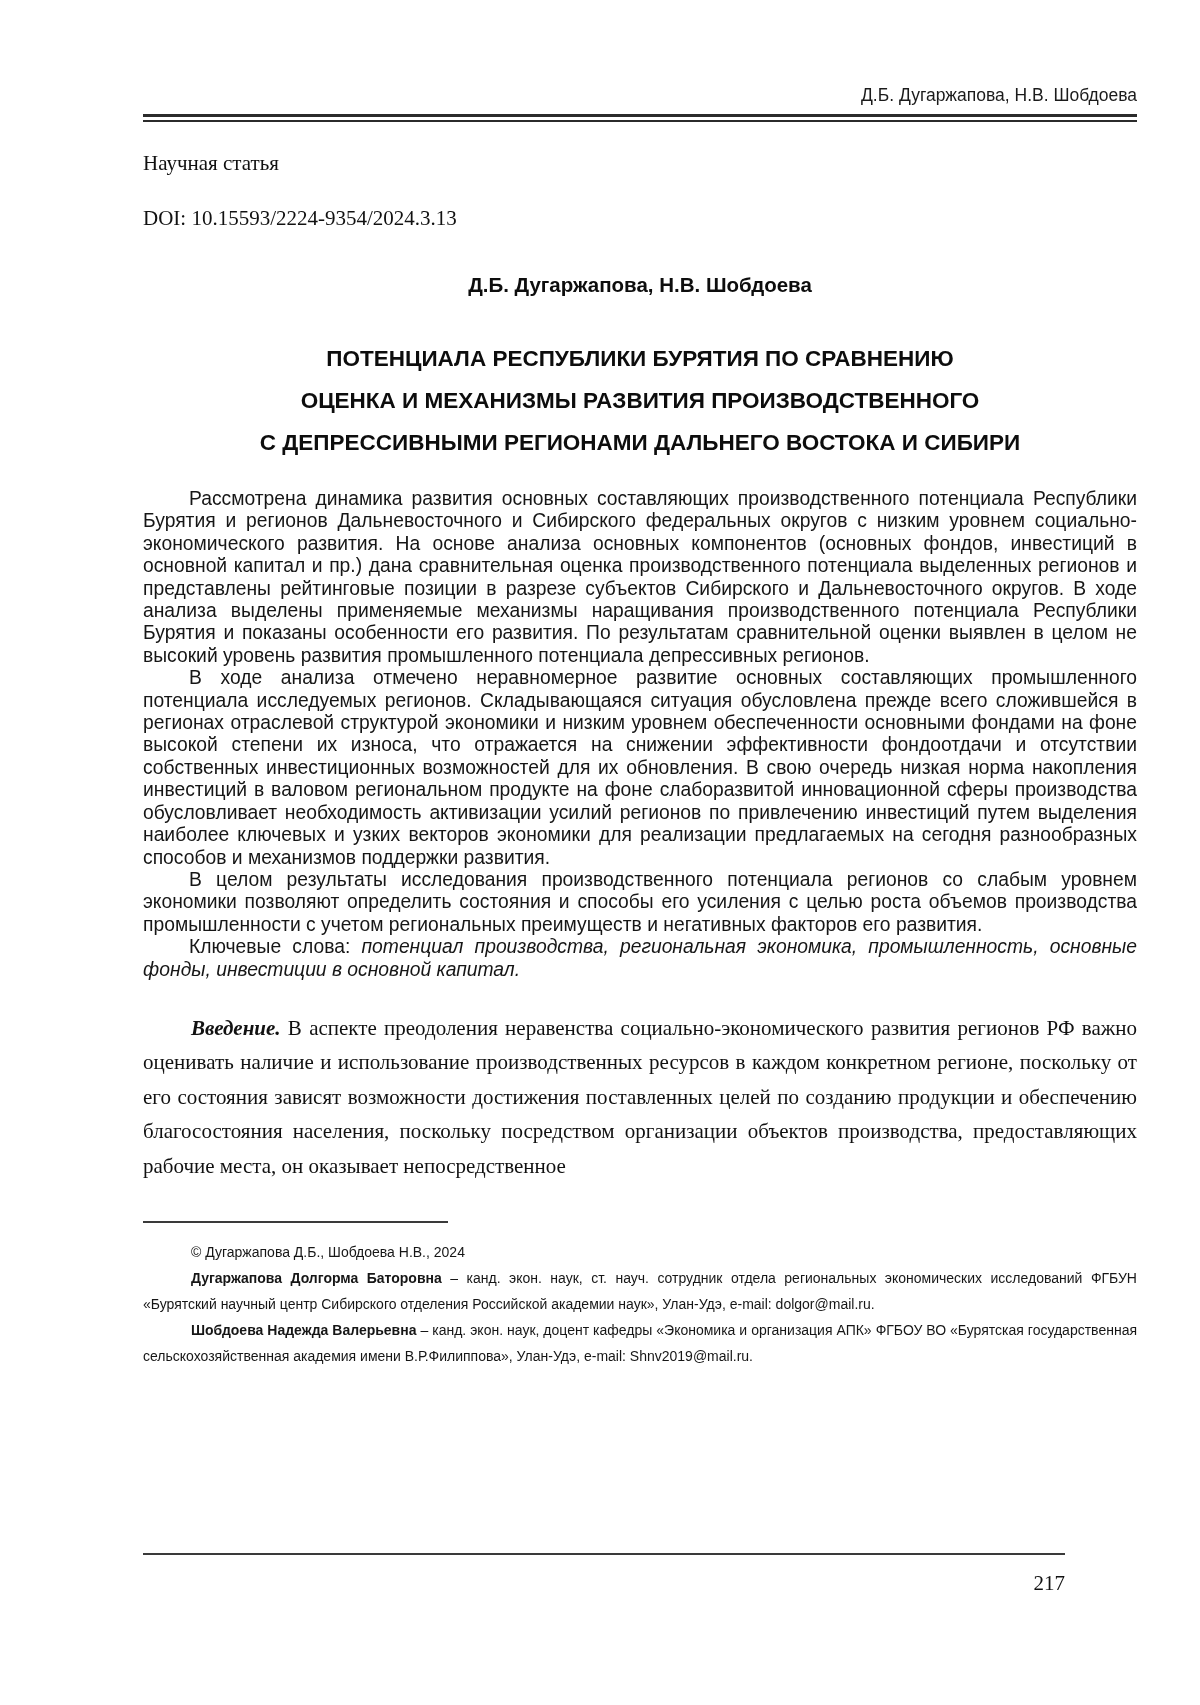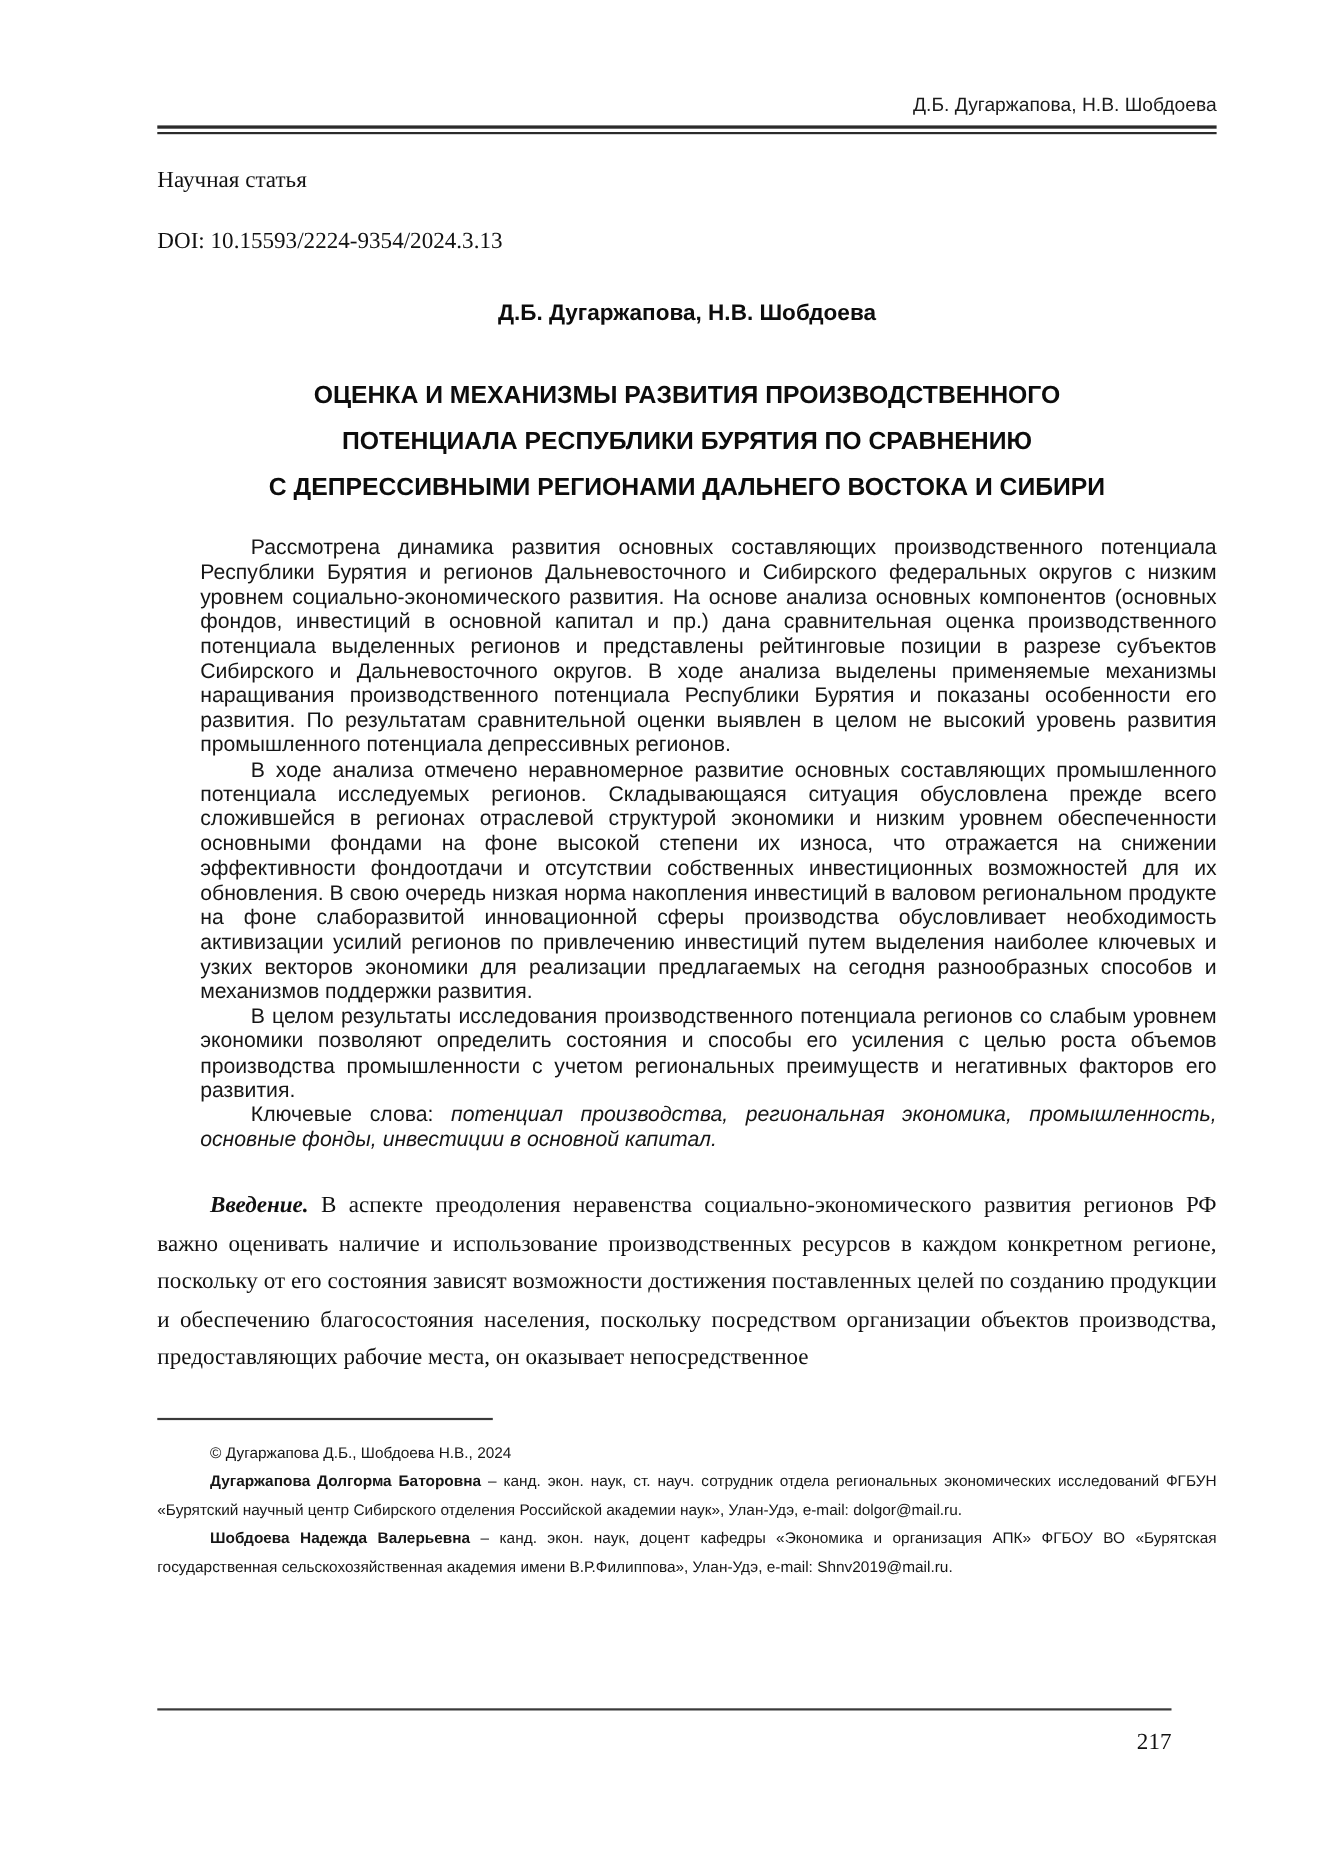--- a/index.html
+++ b/index.html
@@ -5,21 +5,21 @@
   html, body { margin: 0; padding: 0; background: #ffffff; }
   body {
     width: 1200px; height: 1705px;
     position: relative;
     font-family: "Liberation Serif", serif;
     color: #111111;
     -webkit-font-smoothing: antialiased;
   }
   .page {
     position: absolute; inset: 0;
-    padding: 0 94px 0 143px;
+    padding: 0 63px 0 143px;
     box-sizing: border-box;
   }
   .running-head {
     margin-top: 84px;
     text-align: right;
     font-family: "Liberation Sans", sans-serif;
     font-size: 17.5px;
     line-height: 22px;
     color: #1b1b1b;
   }
@@ -58,21 +58,20 @@
     color: #0d0d0d;
   }
   .title-line { display: block; }
   .abstract {
     margin-top: 24px;
     font-family: "Liberation Sans", sans-serif;
     font-size: 19.3px;
     line-height: 22.4px;
     text-align: justify;
     color: #161616;
-    margin-left: 39px;
   }
   .abstract p { margin: 0; text-indent: 46px; }
   .keywords i { }
   .body-text {
     margin-top: 30px;
     font-size: 21px;
     line-height: 34.5px;
     text-align: justify;
   }
   .body-text p { margin: 0; text-indent: 48px; }
@@ -115,22 +114,22 @@
 
   <div class="article-type">Научная статья</div>
 
   <div class="meta">
     <div>DOI: 10.15593/2224-9354/2024.3.13</div>
   </div>
 
   <div class="authors">Д.Б. Дугаржапова, Н.В. Шобдоева</div>
 
   <h1 class="title">
+    <span class="title-line">ПОТЕНЦИАЛА РЕСПУБЛИКИ БУРЯТИЯ ПО СРАВНЕНИЮ</span>
     <span class="title-line">ОЦЕНКА И МЕХАНИЗМЫ РАЗВИТИЯ ПРОИЗВОДСТВЕННОГО</span>
-    <span class="title-line">ПОТЕНЦИАЛА РЕСПУБЛИКИ БУРЯТИЯ ПО СРАВНЕНИЮ</span>
     <span class="title-line">С ДЕПРЕССИВНЫМИ РЕГИОНАМИ ДАЛЬНЕГО ВОСТОКА И СИБИРИ</span>
   </h1>
 
   <div class="abstract">
     <p>Рассмотрена динамика развития основных составляющих производственного потенциала Республики Бурятия и регионов Дальневосточного и Сибирского федеральных округов с низким уровнем социально-экономического развития. На основе анализа основных компонентов (основных фондов, инвестиций в основной капитал и пр.) дана сравнительная оценка производственного потенциала выделенных регионов и представлены рейтинговые позиции в разрезе субъектов Сибирского и Дальневосточного округов. В ходе анализа выделены применяемые механизмы наращивания производственного потенциала Республики Бурятия и показаны особенности его развития. По результатам сравнительной оценки выявлен в целом не высокий уровень развития промышленного потенциала депрессивных регионов.</p>
     <p>В ходе анализа отмечено неравномерное развитие основных составляющих промышленного потенциала исследуемых регионов. Складывающаяся ситуация обусловлена прежде всего сложившейся в регионах отраслевой структурой экономики и низким уровнем обеспеченности основными фондами на фоне высокой степени их износа, что отражается на снижении эффективности фондоотдачи и отсутствии собственных инвестиционных возможностей для их обновления. В свою очередь низкая норма накопления инвестиций в валовом региональном продукте на фоне слаборазвитой инновационной сферы производства обусловливает необходимость активизации усилий регионов по привлечению инвестиций путем выделения наиболее ключевых и узких векторов экономики для реализации предлагаемых на сегодня разнообразных способов и механизмов поддержки развития.</p>
     <p>В целом результаты исследования производственного потенциала регионов со слабым уровнем экономики позволяют определить состояния и способы его усиления с целью роста объемов производства промышленности с учетом региональных преимуществ и негативных факторов его развития.</p>
     <p class="keywords"><span>Ключевые слова: </span><i>потенциал производства, региональная экономика, промышленность, основные фонды, инвестиции в основной капитал.</i></p>
   </div>
 

